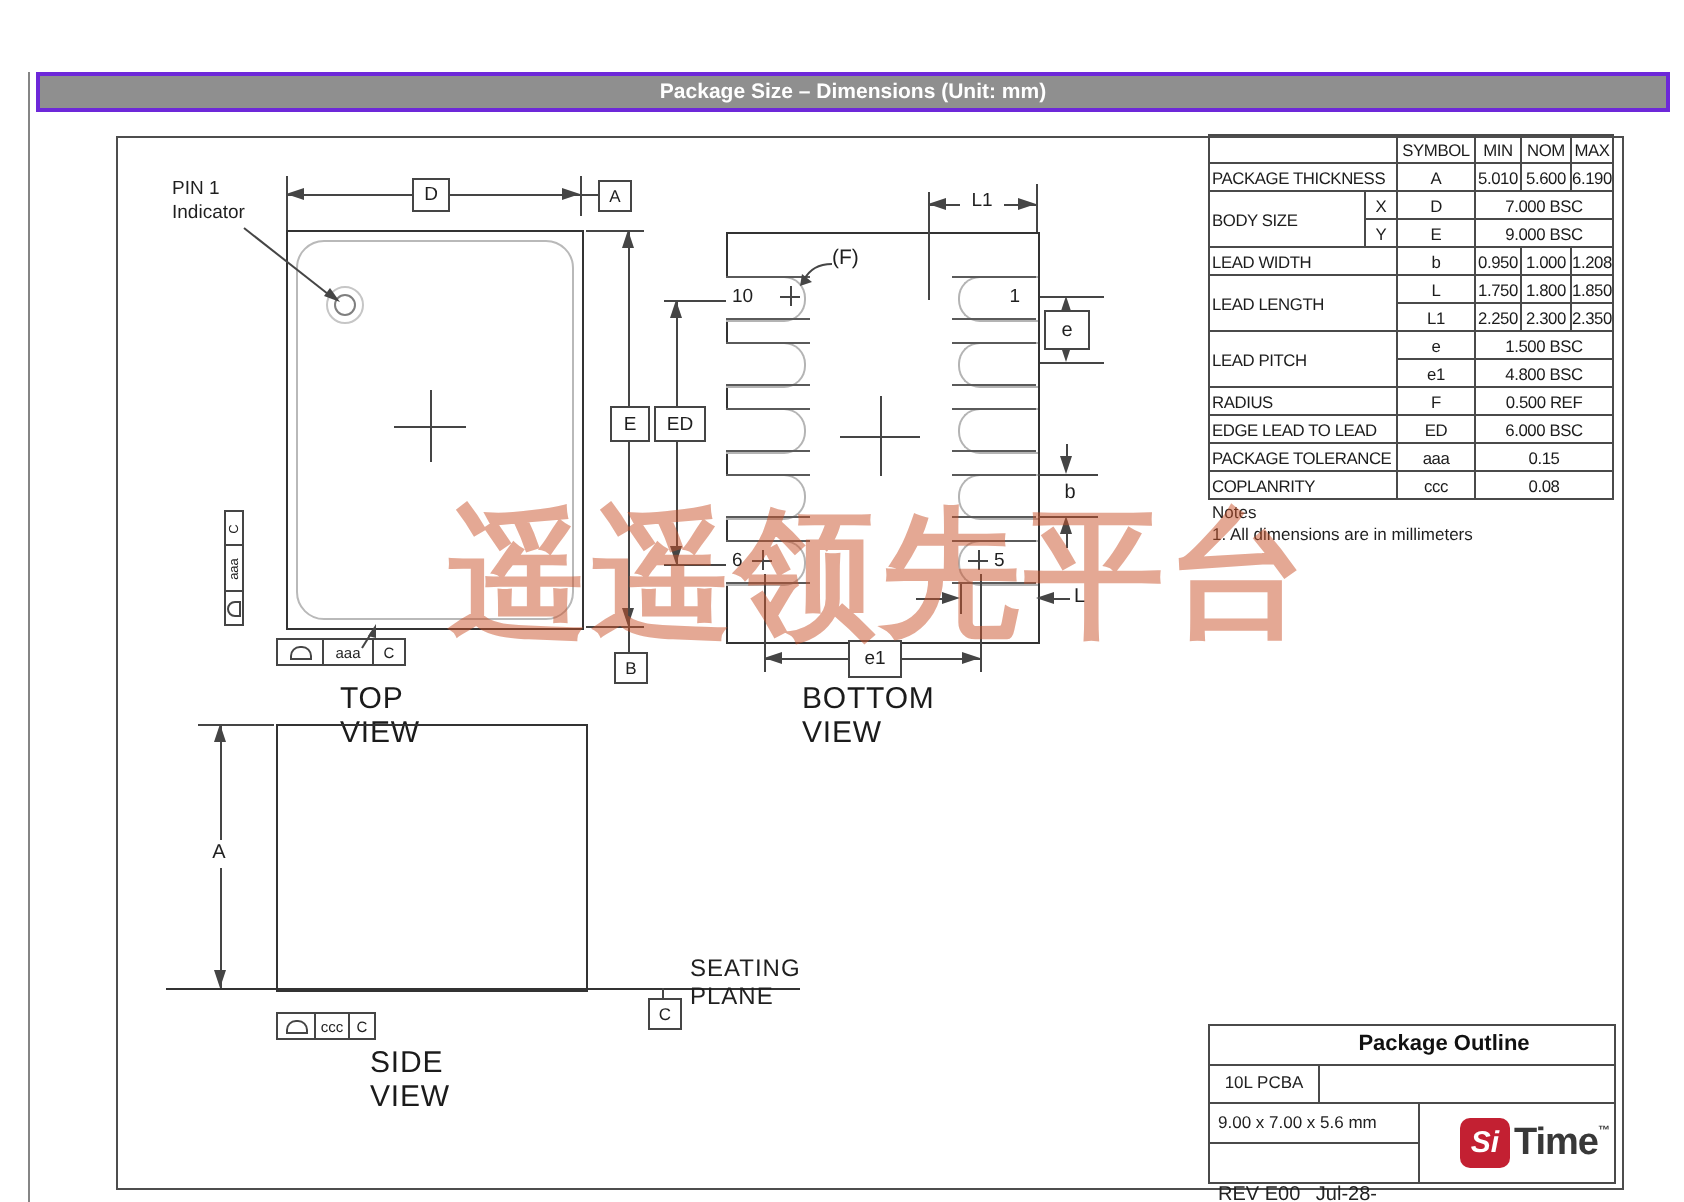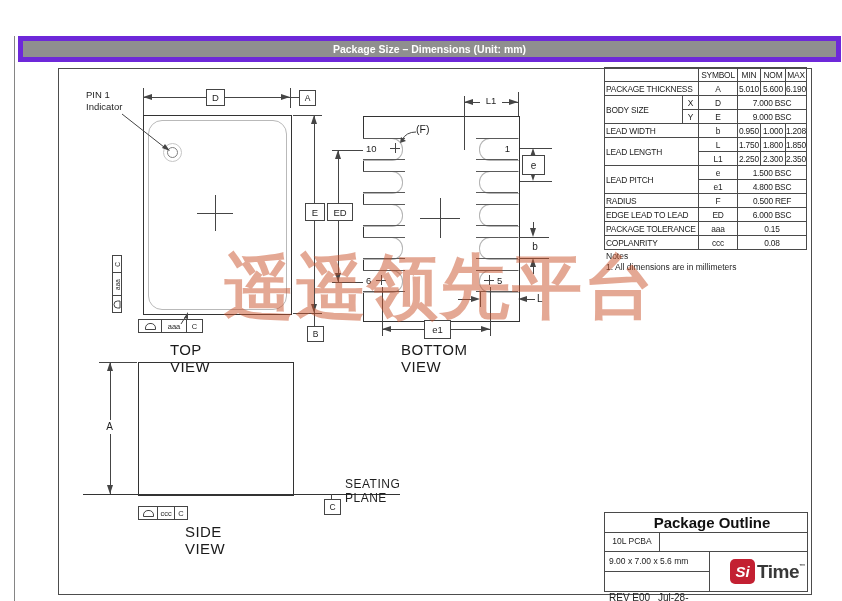--- a/index.html
+++ b/index.html
@@ -40,21 +40,21 @@
   svg.ovl{position:absolute;left:0;top:0;pointer-events:none}
 </style>
 </head>
 <body>
 
 <div id="pg">
 
 
   <div class="vl" style="left:14px;top:36px;height:565px;border-color:#858585"></div>
 
-  <div style="position:absolute;left:18px;top:36px;width:813px;height:16px;background:#8f8f8f;border:5px solid #6d28d9;
+  <div style="position:absolute;left:18px;top:36px;width:813px;height:16px;background:#8f8f8f;border:2px solid #6d28d9;
               color:#fff;font-weight:bold;font-size:10.5px;line-height:16px;text-align:center">
     <span>Package Size – Dimensions (Unit: mm)</span>
   </div>
 
   <div style="position:absolute;left:58px;top:68px;width:752px;height:525px;border:1px solid #4d4d4d"></div>
 
   <div class="txt" style="left:86px;top:89px;font-size:9.5px;line-height:11.5px">
     <div>PIN 1</div>
     <div>Indicator</div>
   </div>
@@ -327,21 +327,21 @@
     <div>1. All dimensions are in millimeters</div>
   </div>
 
   <div style="position:absolute;left:604px;top:512px;width:202px;height:78px;border:1px solid #4a4a4a;background:#fff">
     <div class="hl" style="left:0;top:19px;width:202px;border-top-color:#4a4a4a"></div>
     <div class="hl" style="left:0;top:38px;width:202px;border-top-color:#4a4a4a"></div>
     <div class="hl" style="left:0;top:58px;width:104px;border-top-color:#4a4a4a"></div>
     <div class="vl" style="left:54px;top:19px;height:19px;border-left-color:#4a4a4a"></div>
     <div class="vl" style="left:104px;top:38px;height:40px;border-left-color:#4a4a4a"></div>
 
-    <div style="position:absolute;left:6px;top:0;width:202px;height:19px;line-height:19px;text-align:center;font-weight:bold;font-size:15px;color:#111">Package Outline</div>
+    <div style="position:absolute;left:16px;top:0;width:202px;height:19px;line-height:19px;text-align:center;font-weight:bold;font-size:11px;color:#111">Package Outline</div>
     <div style="position:absolute;left:0;top:19px;width:54px;height:19px;line-height:19px;text-align:center;font-size:8.5px;color:#222">10L PCBA</div>
     <div style="position:absolute;left:4px;top:38px;width:100px;height:20px;line-height:20px;font-size:8.5px;color:#222">9.00 x 7.00 x 5.6 mm</div>
     <div style="position:absolute;left:4px;top:75px;width:100px;height:20px;line-height:20px;font-size:10px;color:#222">
       <span>REV E00</span>
       <span style="margin-left:5px">Jul-28-2020</span>
     </div>
 
     <div style="position:absolute;left:104px;top:38px;width:98px;height:40px">
       <div style="position:absolute;left:21px;top:8px;width:25px;height:25px;background:#c32032;border-radius:5px;
                   color:#fff;font-weight:bold;font-style:italic;font-size:15px;display:flex;align-items:center;justify-content:center">

